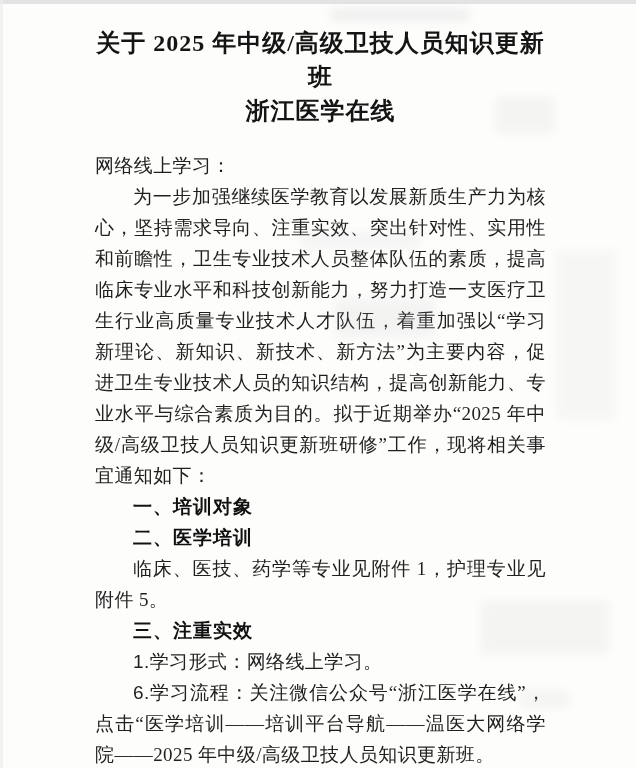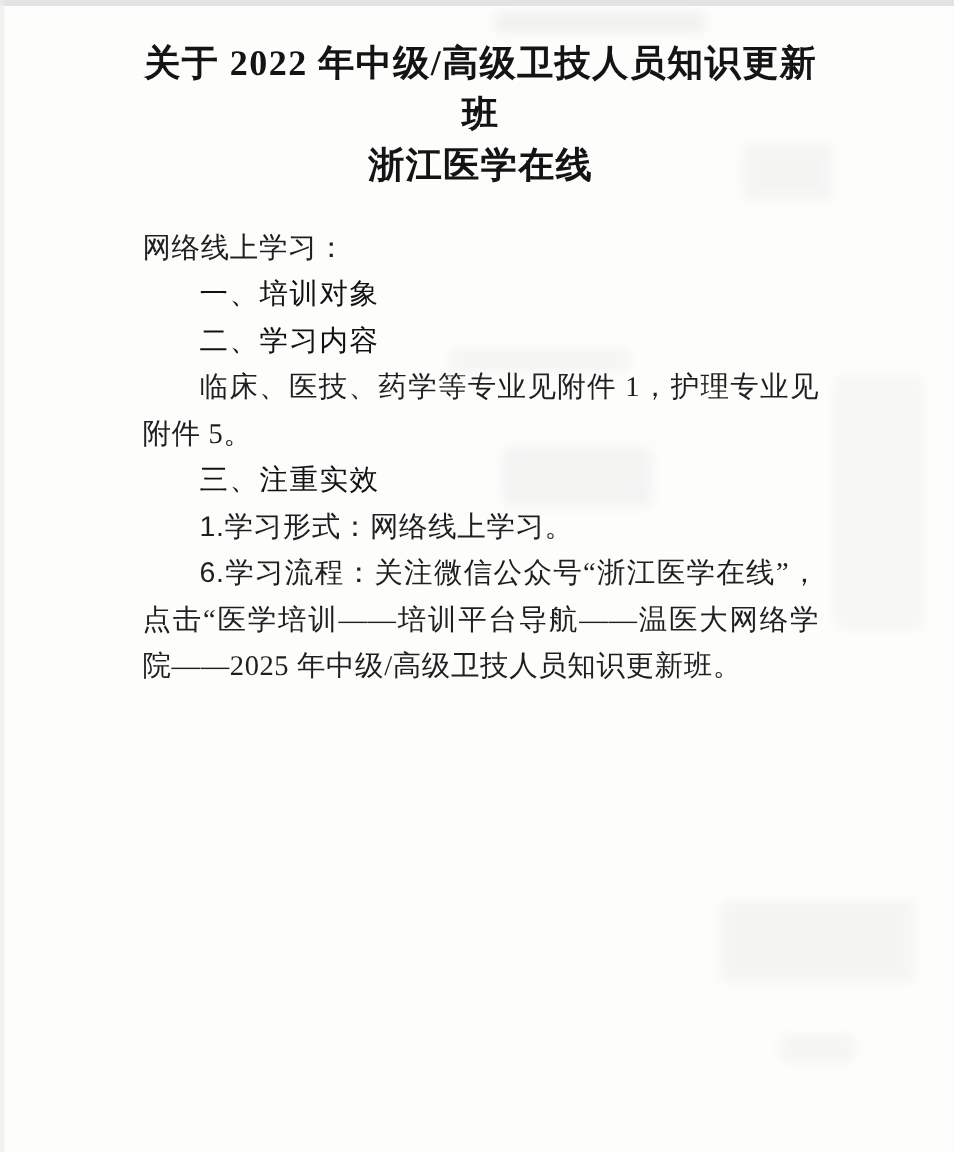--- a/index.html
+++ b/index.html
@@ -59,21 +59,21 @@
     line-height: 31px;
     letter-spacing: 0.4px;
     text-align: justify;
     text-justify: inter-character;
   }
   .indent { text-indent: 2em; }
   .heading {
     margin: 0;
     font-size: 19px;
     line-height: 31px;
-    font-weight: 400;
+    font-weight: 700;
     font-family: "Liberation Sans", sans-serif;
     text-indent: 2em;
     letter-spacing: 1px;
     color: #111111;
   }
   .lbl {
     font-weight: 400;
     font-family: "Liberation Sans", sans-serif;
   }
   
@@ -101,30 +101,31 @@
 
   <div class="bleed b1"></div>
   <div class="bleed b2"></div>
   <div class="bleed b3"></div>
   <div class="bleed b4"></div>
   <div class="bleed b5"></div>
   <div class="bleed b6"></div>
   <div class="bleed b7"></div>
 
   <h1 class="doc-title">
-    <span class="tline">关于 2022 年中级/高级卫技人员知识更新班</span>
+    <span class="tline">关于 2025 年中级/高级卫技人员知识更新班</span>
     <span class="tline">浙江医学在线</span>
   </h1>
 
   <p class="salutation">网络线上学习：</p>
 
+  <p class="para indent">为一步加强继续医学教育以发展新质生产力为核心，坚持需求导向、注重实效、突出针对性、实用性和前瞻性，卫生专业技术人员整体队伍的素质，提高临床专业水平和科技创新能力，努力打造一支医疗卫生行业高质量专业技术人才队伍，着重加强以“学习新理论、新知识、新技术、新方法”为主要内容，促进卫生专业技术人员的知识结构，提高创新能力、专业水平与综合素质为目的。拟于近期举办“2025 年中级/高级卫技人员知识更新班研修”工作，现将相关事宜通知如下：</p>
 
   <p class="heading">一、培训对象</p>
 
-  <p class="heading">二、学习内容</p>
+  <p class="heading">二、医学培训</p>
   <p class="para indent">临床、医技、药学等专业见附件 1，护理专业见附件 5。</p>
 
   <p class="heading">三、注重实效</p>
 
   <p class="para indent">
     <span class="lbl">1.学习形式：</span><span>网络线上学习。</span>
   </p>
 
   <p class="para indent">
     <span class="lbl">6.学习流程：</span><span>关注微信公众号“浙江医学在线”，点击“医学培训——培训平台导航——温医大网络学院——2025 年中级/高级卫技人员知识更新班。</span>

